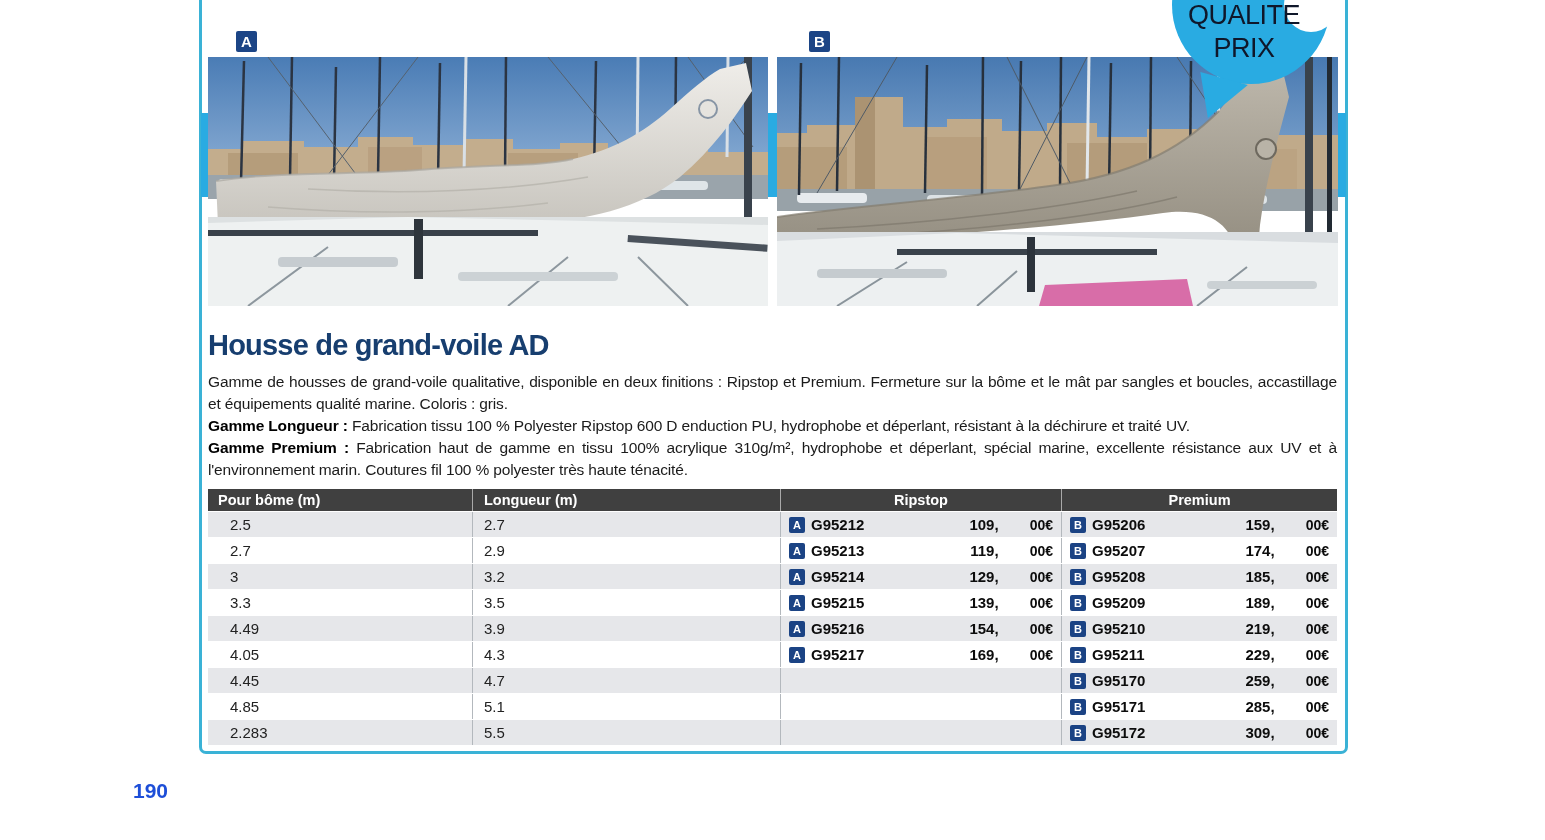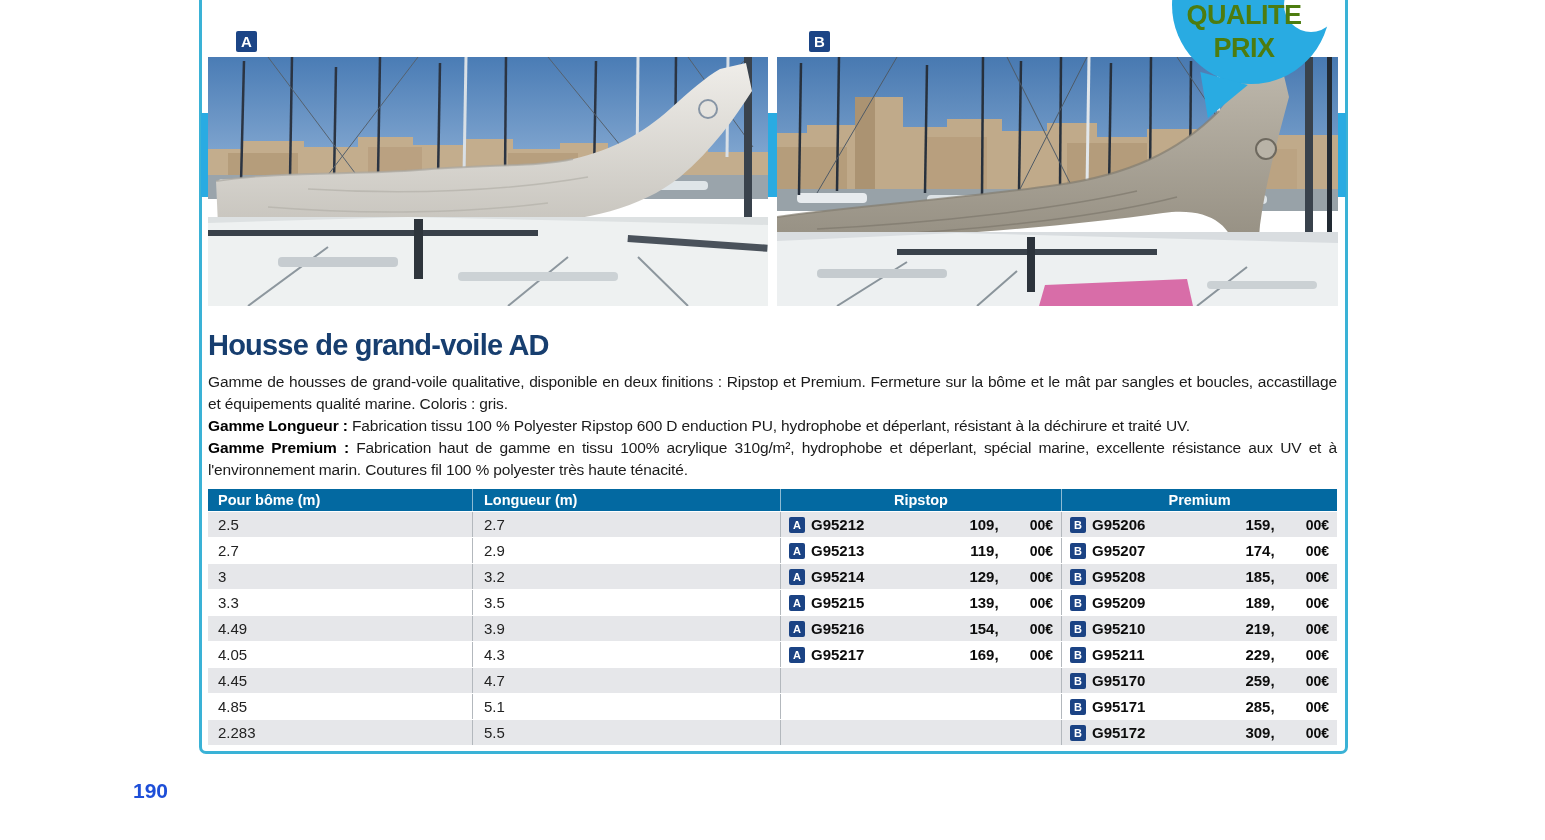--- a/index.html
+++ b/index.html
@@ -31,50 +31,50 @@
   .label-b { left:809px; }
 
   
   .bubble-circle { position:absolute; left:1172px; top:-74px; width:158px; height:158px;
                    border-radius:50%; background:#29abe2; z-index:3; }
   .bubble-tail { position:absolute; left:1196px; top:72px; width:54px; height:46px;
                  background:#29abe2; clip-path:polygon(8% 0, 96% 28%, 22% 100%); z-index:3; }
   .bubble-notch { position:absolute; left:1284px; top:-22px; width:54px; height:54px;
                   border-radius:50%; background:#fff; z-index:4; }
   .bubble-text { position:absolute; left:1168px; top:-1px; width:152px; text-align:center;
-                 color:#4d7c0f; font-weight:bold; font-size:27px; line-height:33px;
+                 color:#0f172a; font-weight:normal; font-size:27px; line-height:33px;
                  letter-spacing:-0.5px; z-index:5; }
 
   
   .title { position:absolute; left:208px; top:329px; width:1137px; text-align:left;
            font-size:29px; font-weight:bold; color:#173e6f; letter-spacing:-0.8px; }
 
   
   .description { position:absolute; left:208px; top:371px; width:1129px;
                  font-size:15.5px; line-height:22px; color:#1b1b1b;
                  text-align:justify; letter-spacing:-0.15px; }
   .description b { color:#000; }
 
   
   .ptable { position:absolute; left:208px; top:489px; width:1129px; font-size:15px; }
   .thead { display:grid; grid-template-columns:264px 308px 281px 276px; height:22px;
-           background:#0369a1; color:#fff; font-weight:bold; font-size:14.5px;
+           background:#404040; color:#fff; font-weight:bold; font-size:14.5px;
            align-items:center; }
   .thead > div { height:100%; display:flex; align-items:center; }
   .thead > div + div { border-left:1px solid rgba(255,255,255,.55); }
   .th-boom   { padding-left:10px; }
   .th-length { padding-left:11px; }
   .th-ripstop, .th-premium { justify-content:center; }
 
   .trow { display:grid; grid-template-columns:264px 308px 281px 276px; height:26px;
           align-items:center; border-top:1px solid #fff; color:#222; }
   .trow:nth-child(odd) { background:#e6e7ea; }
   .trow > div { height:100%; display:flex; align-items:center; }
   .trow > div + div { border-left:1px solid #b3b8bd; }
-  .td-boom   { padding-left:10px; }
+  .td-boom   { padding-left:22px; }
   .td-length { padding-left:11px; }
   .td-prod   { padding:0 8px; gap:6px; }
   .mini-badge { width:16px; height:16px; min-width:16px; background:#1b4384; color:#fff;
                 font-size:11px; font-weight:bold; display:flex; align-items:center;
                 justify-content:center; border-radius:2px; }
   .ref   { font-weight:bold; color:#0c0c0c; }
   .price { margin-left:auto; font-weight:bold; color:#0c0c0c; font-size:15px; }
   .price small { font-size:14px; font-weight:bold;margin-left:31px; }
 
   

